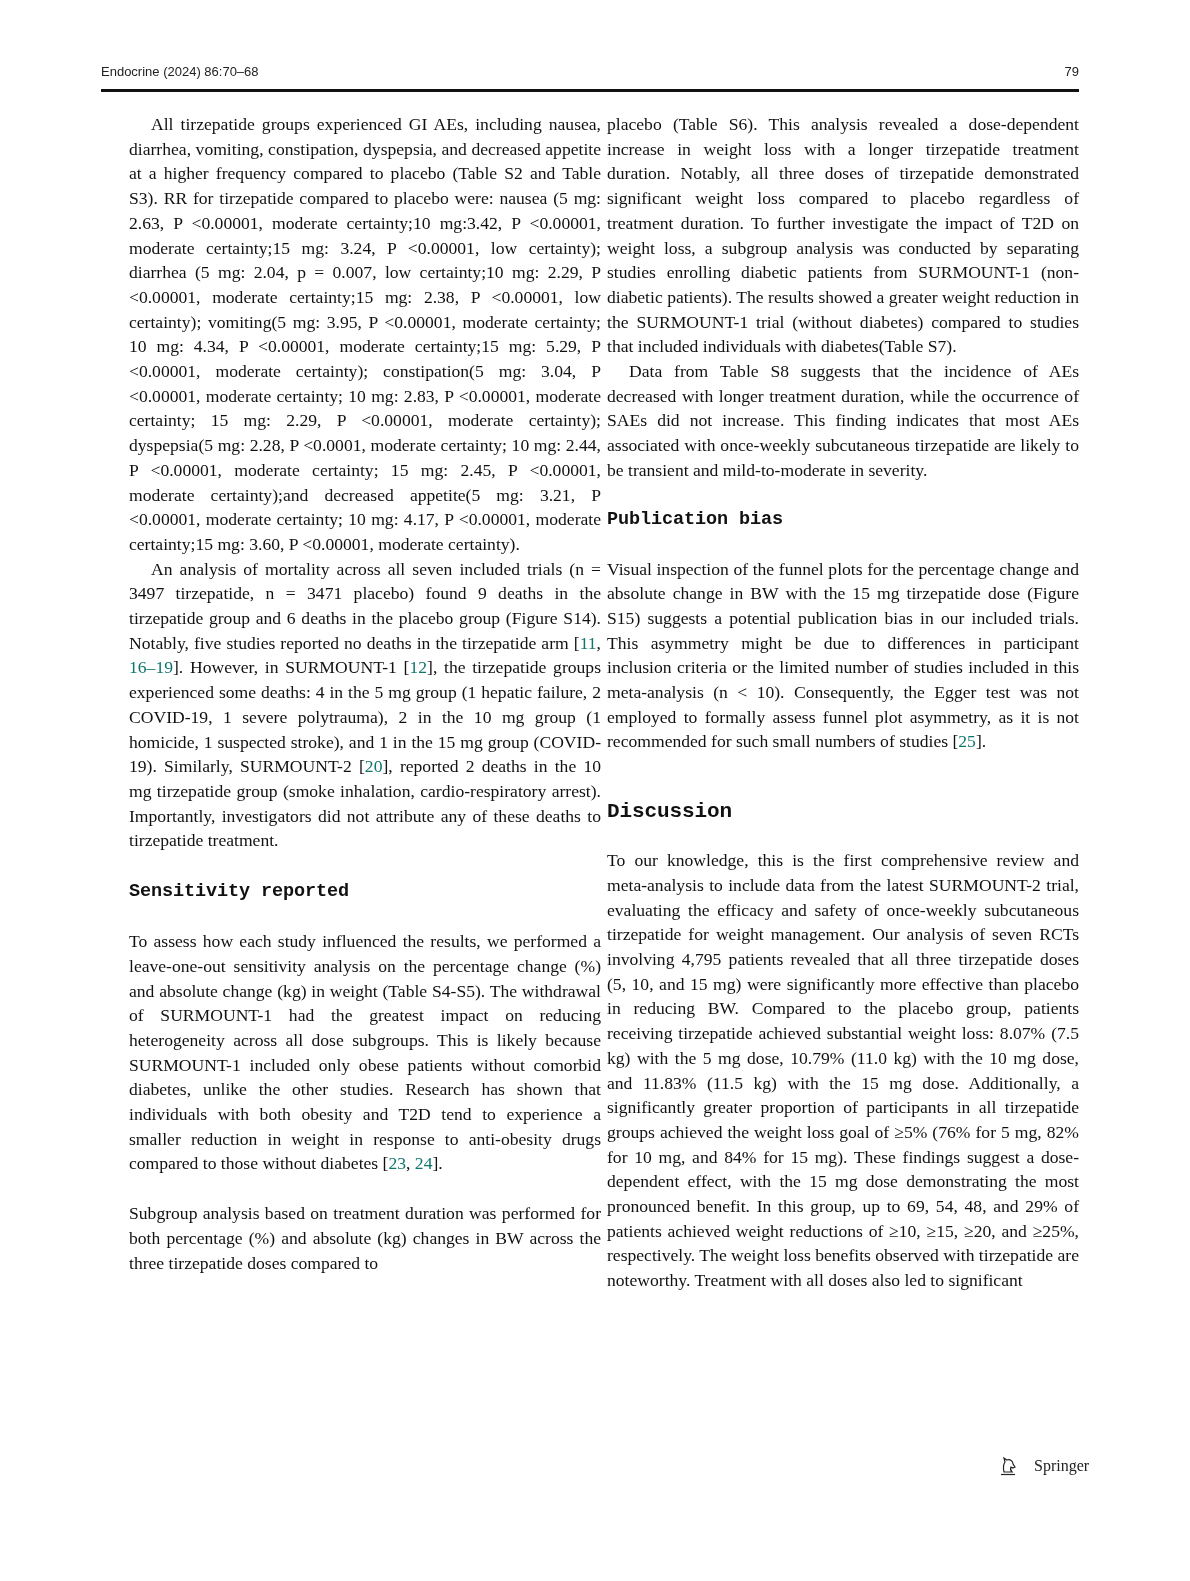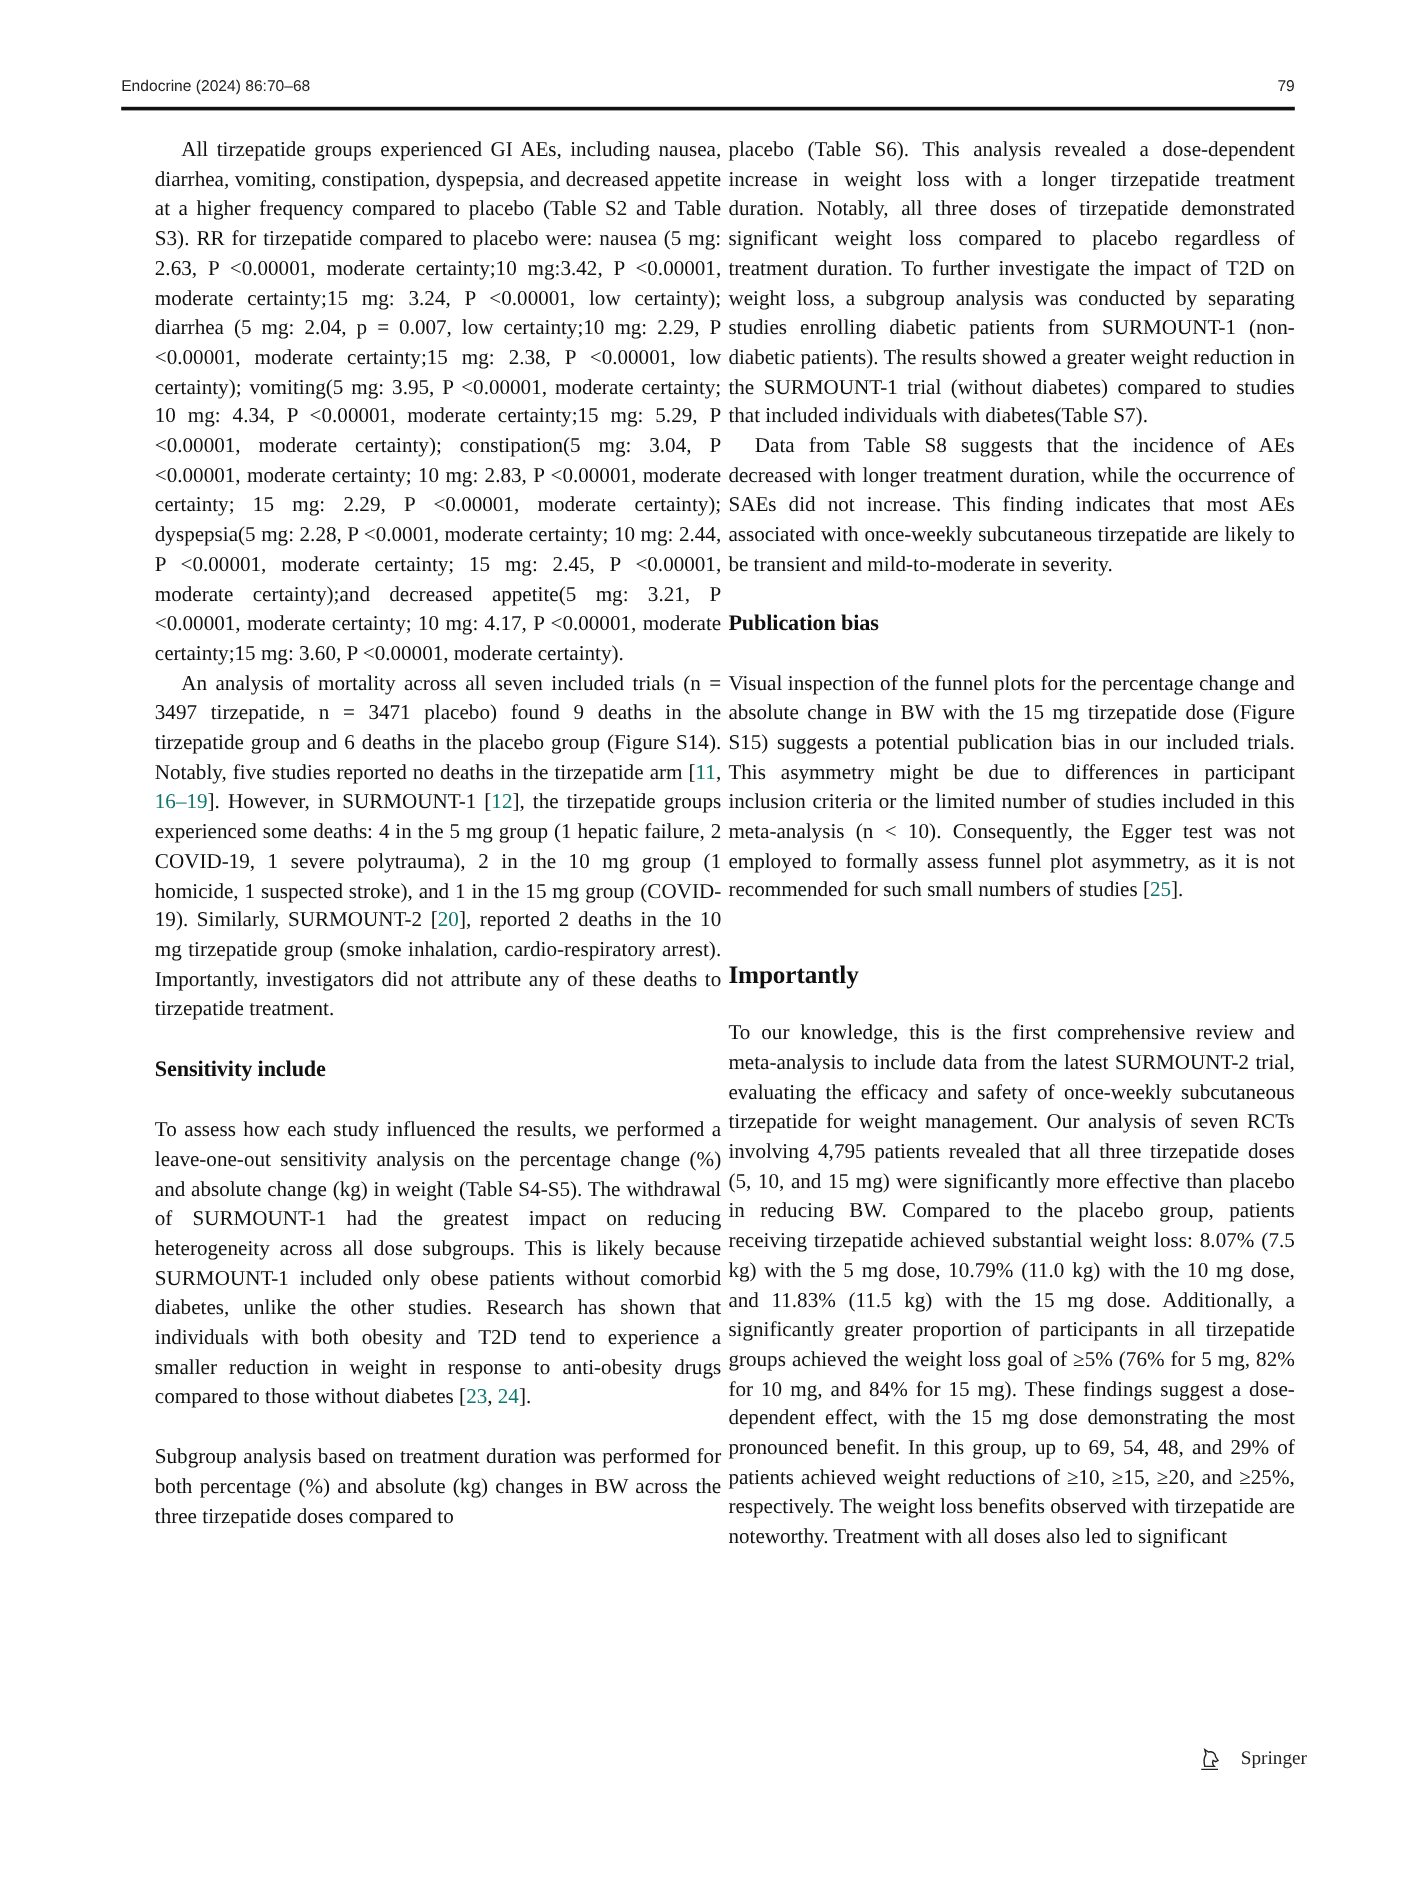--- a/index.html
+++ b/index.html
@@ -9,55 +9,55 @@
     .header .journal { position: absolute; left: 0; top: 0; }
     .header .page-num { position: absolute; right: 0; top: 0; margin-left: 16px; }
     .rule { position: absolute; left: 101px; top: 89px; width: 978px; height: 3px; background: #111; }
     .col { position: absolute; top: 112px; width: 472px;
       font-family: "Liberation Serif", serif; font-size: 17.6px; line-height: 24.7px;
       text-align: justify; hyphens: none; }
     .col.left { left: 101px; margin-left: 28px; }
     .col.right { left: 607px; }
     .col p { margin: 0; }
     .col p.indent { text-indent: 22px; }
-    .col h2 { font-family: Liberation Serif, serif; font-weight: bold; font-size: 18.5px;
+    .col h2 { font-family: Liberation Mono, monospace; font-weight: bold; font-size: 18.5px;
       margin: 0; line-height: 24px; letter-spacing: -0.1px; }
     .col h2.big { font-size: 21px; }
     .ref { color: #0f766e; }
     .footer { position: absolute; left: 998px; top: 1455px; font-family: "Liberation Serif", serif;
       font-size: 16px; color: #222; display: flex; align-items: center; gap: 16px; }
     .footer svg { display: block; }
   </style>
 </head>
 <body>
 
 <div class="header">
   <span class="journal">Endocrine (2024) 86:70–68</span>
   <span class="page-num">79</span>
 </div>
 <div class="rule"></div>
 
 <div class="col left">
   <p class="indent">All tirzepatide groups experienced GI AEs, including nausea, diarrhea, vomiting, constipation, dyspepsia, and decreased appetite at a higher frequency compared to placebo (Table S2 and Table S3). RR for tirzepatide compared to placebo were: nausea (5 mg: 2.63, P &lt;0.00001, moderate certainty;10 mg:3.42, P &lt;0.00001, moderate certainty;15 mg: 3.24, P &lt;0.00001, low certainty); diarrhea (5 mg: 2.04, p = 0.007, low certainty;10 mg: 2.29, P &lt;0.00001, moderate certainty;15 mg: 2.38, P &lt;0.00001, low certainty); vomiting(5 mg: 3.95, P &lt;0.00001, moderate certainty; 10 mg: 4.34, P &lt;0.00001, moderate certainty;15 mg: 5.29, P &lt;0.00001, moderate certainty); constipation(5 mg: 3.04, P &lt;0.00001, moderate certainty; 10 mg: 2.83, P &lt;0.00001, moderate certainty; 15 mg: 2.29, P &lt;0.00001, moderate certainty); dyspepsia(5 mg: 2.28, P &lt;0.0001, moderate certainty; 10 mg: 2.44, P &lt;0.00001, moderate certainty; 15 mg: 2.45, P &lt;0.00001, moderate certainty);and decreased appetite(5 mg: 3.21, P &lt;0.00001, moderate certainty; 10 mg: 4.17, P &lt;0.00001, moderate certainty;15 mg: 3.60, P &lt;0.00001, moderate certainty).</p>
   <p class="indent"><span>An analysis of mortality across all seven included trials (n = 3497 tirzepatide, n = 3471 placebo) found 9 deaths in the tirzepatide group and 6 deaths in the placebo group (Figure S14). Notably, five studies reported no deaths in the tirzepatide arm [</span><a class="ref">11</a><span>, </span><a class="ref">16–19</a><span>]. However, in SURMOUNT-1 [</span><a class="ref">12</a><span>], the tirzepatide groups experienced some deaths: 4 in the 5 mg group (1 hepatic failure, 2 COVID-19, 1 severe polytrauma), 2 in the 10 mg group (1 homicide, 1 suspected stroke), and 1 in the 15 mg group (COVID-19). Similarly, SURMOUNT-2 [</span><a class="ref">20</a><span>], reported 2 deaths in the 10 mg tirzepatide group (smoke inhalation, cardio-respiratory arrest). Importantly, investigators did not attribute any of these deaths to tirzepatide treatment.</span></p>
 
-  <h2 style="margin-top:27px;">Sensitivity include</h2>
+  <h2 style="margin-top:27px;">Sensitivity reported</h2>
   <p style="margin-top:25px;"><span>To assess how each study influenced the results, we performed a leave-one-out sensitivity analysis on the percentage change (%) and absolute change (kg) in weight (Table S4-S5). The withdrawal of SURMOUNT-1 had the greatest impact on reducing heterogeneity across all dose subgroups. This is likely because SURMOUNT-1 included only obese patients without comorbid diabetes, unlike the other studies. Research has shown that individuals with both obesity and T2D tend to experience a smaller reduction in weight in response to anti-obesity drugs compared to those without diabetes [</span><a class="ref">23</a><span>, </span><a class="ref">24</a><span>].</span></p>
 
   <p style="margin-top:25px;">Subgroup analysis based on treatment duration was performed for both percentage (%) and absolute (kg) changes in BW across the three tirzepatide doses compared to</p>
 </div>
 
 <div class="col right">
   <p>placebo (Table S6). This analysis revealed a dose-dependent increase in weight loss with a longer tirzepatide treatment duration. Notably, all three doses of tirzepatide demonstrated significant weight loss compared to placebo regardless of treatment duration. To further investigate the impact of T2D on weight loss, a subgroup analysis was conducted by separating studies enrolling diabetic patients from SURMOUNT-1 (non-diabetic patients). The results showed a greater weight reduction in the SURMOUNT-1 trial (without diabetes) compared to studies that included individuals with diabetes(Table S7).</p>
   <p class="indent">Data from Table S8 suggests that the incidence of AEs decreased with longer treatment duration, while the occurrence of SAEs did not increase. This finding indicates that most AEs associated with once-weekly subcutaneous tirzepatide are likely to be transient and mild-to-moderate in severity.</p>
 
   <h2 style="margin-top:25px;">Publication bias</h2>
   <p style="margin-top:25px;"><span>Visual inspection of the funnel plots for the percentage change and absolute change in BW with the 15 mg tirzepatide dose (Figure S15) suggests a potential publication bias in our included trials. This asymmetry might be due to differences in participant inclusion criteria or the limited number of studies included in this meta-analysis (n &lt; 10). Consequently, the Egger test was not employed to formally assess funnel plot asymmetry, as it is not recommended for such small numbers of studies [</span><a class="ref">25</a><span>].</span></p>
 
-  <h2 class="big" style="margin-top:46px;">Importantly</h2>
+  <h2 class="big" style="margin-top:46px;">Discussion</h2>
   <p style="margin-top:24px;">To our knowledge, this is the first comprehensive review and meta-analysis to include data from the latest SURMOUNT-2 trial, evaluating the efficacy and safety of once-weekly subcutaneous tirzepatide for weight management. Our analysis of seven RCTs involving 4,795 patients revealed that all three tirzepatide doses (5, 10, and 15 mg) were significantly more effective than placebo in reducing BW. Compared to the placebo group, patients receiving tirzepatide achieved substantial weight loss: 8.07% (7.5 kg) with the 5 mg dose, 10.79% (11.0 kg) with the 10 mg dose, and 11.83% (11.5 kg) with the 15 mg dose. Additionally, a significantly greater proportion of participants in all tirzepatide groups achieved the weight loss goal of ≥5% (76% for 5 mg, 82% for 10 mg, and 84% for 15 mg). These findings suggest a dose-dependent effect, with the 15 mg dose demonstrating the most pronounced benefit. In this group, up to 69, 54, 48, and 29% of patients achieved weight reductions of ≥10, ≥15, ≥20, and ≥25%, respectively. The weight loss benefits observed with tirzepatide are noteworthy. Treatment with all doses also led to significant</p>
 </div>
 
 <div class="footer">
   <span>
     <svg width="20" height="22" viewBox="0 0 20 22" fill="none" stroke="#222" stroke-width="1.2">
       <path d="M6 17 C5 13 5 10 7 7 L6 3 L9 5 C12 4 15 6 15 9 L17 12 L15 13 L13 12 C12 14 13 16 14 17 Z"></path>
       <line x1="3" y1="19.5" x2="17" y2="19.5"></line>
     </svg>
   </span>

